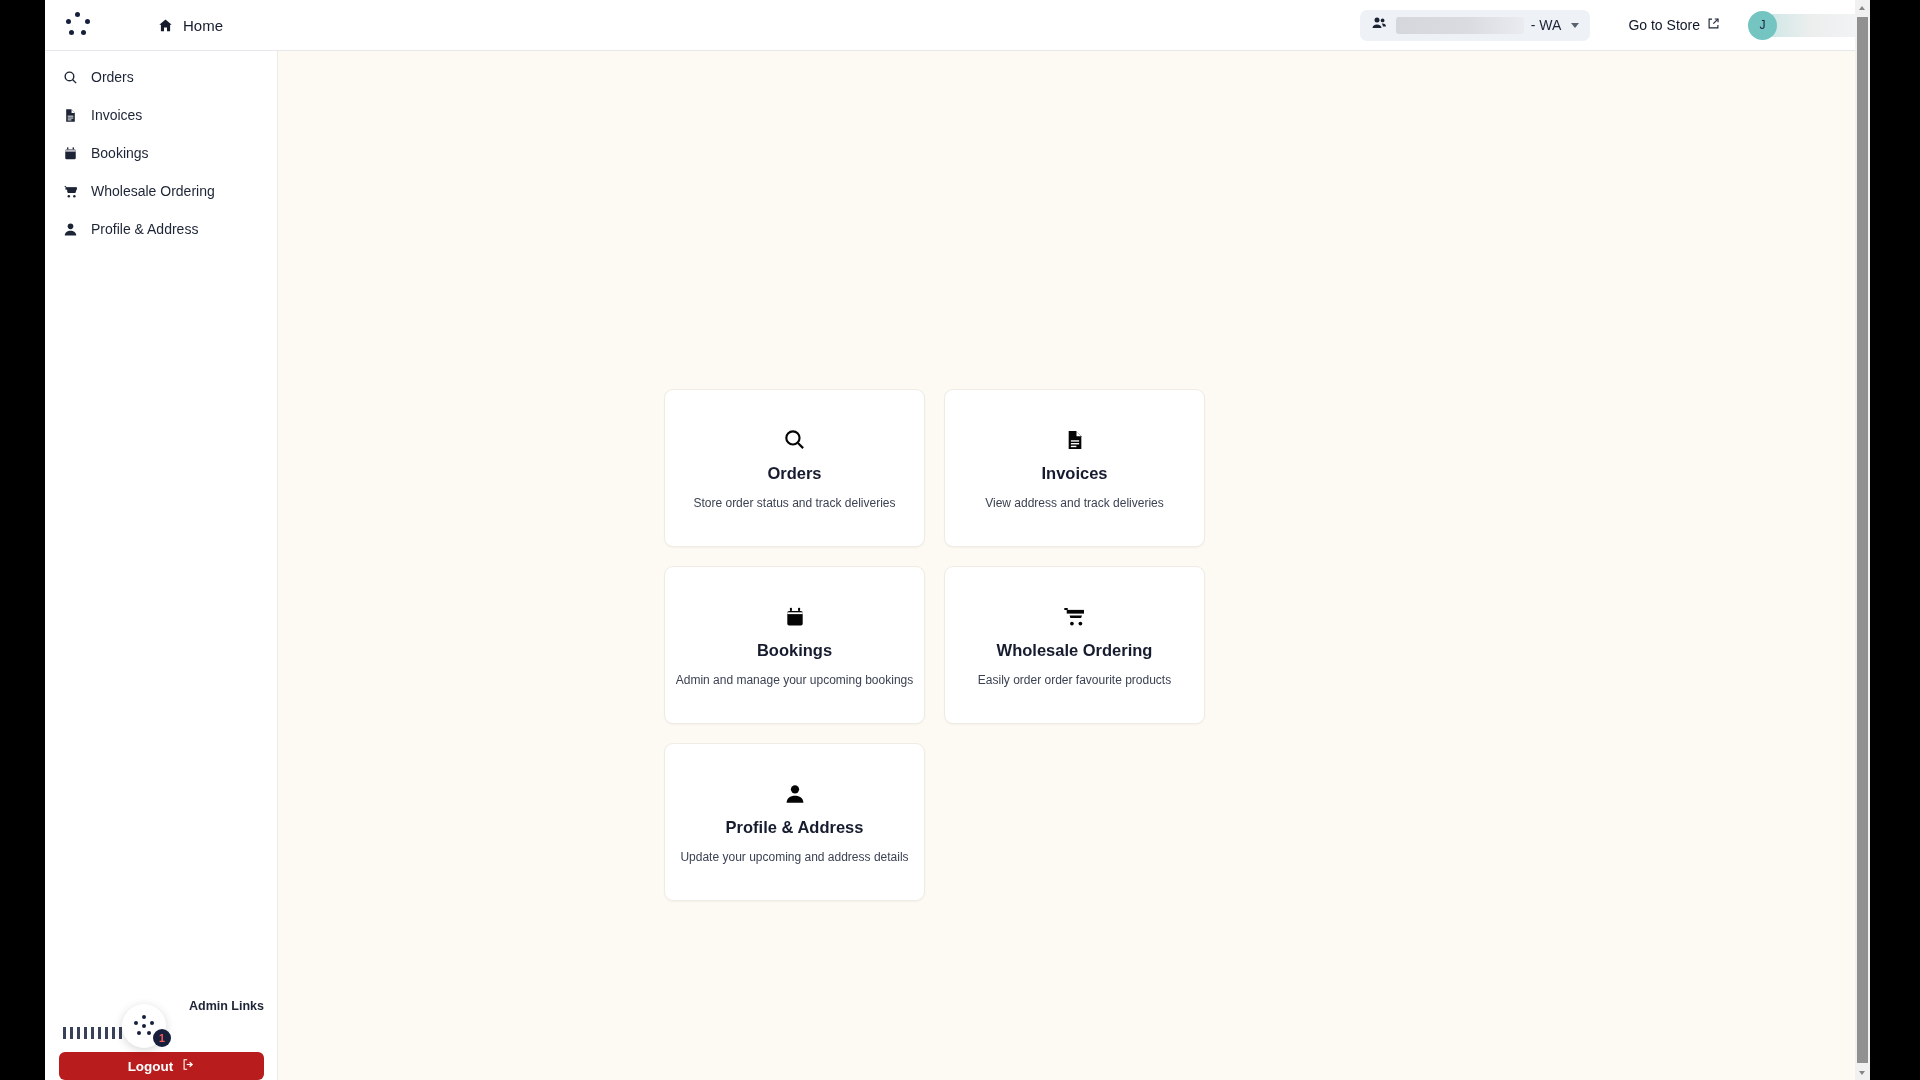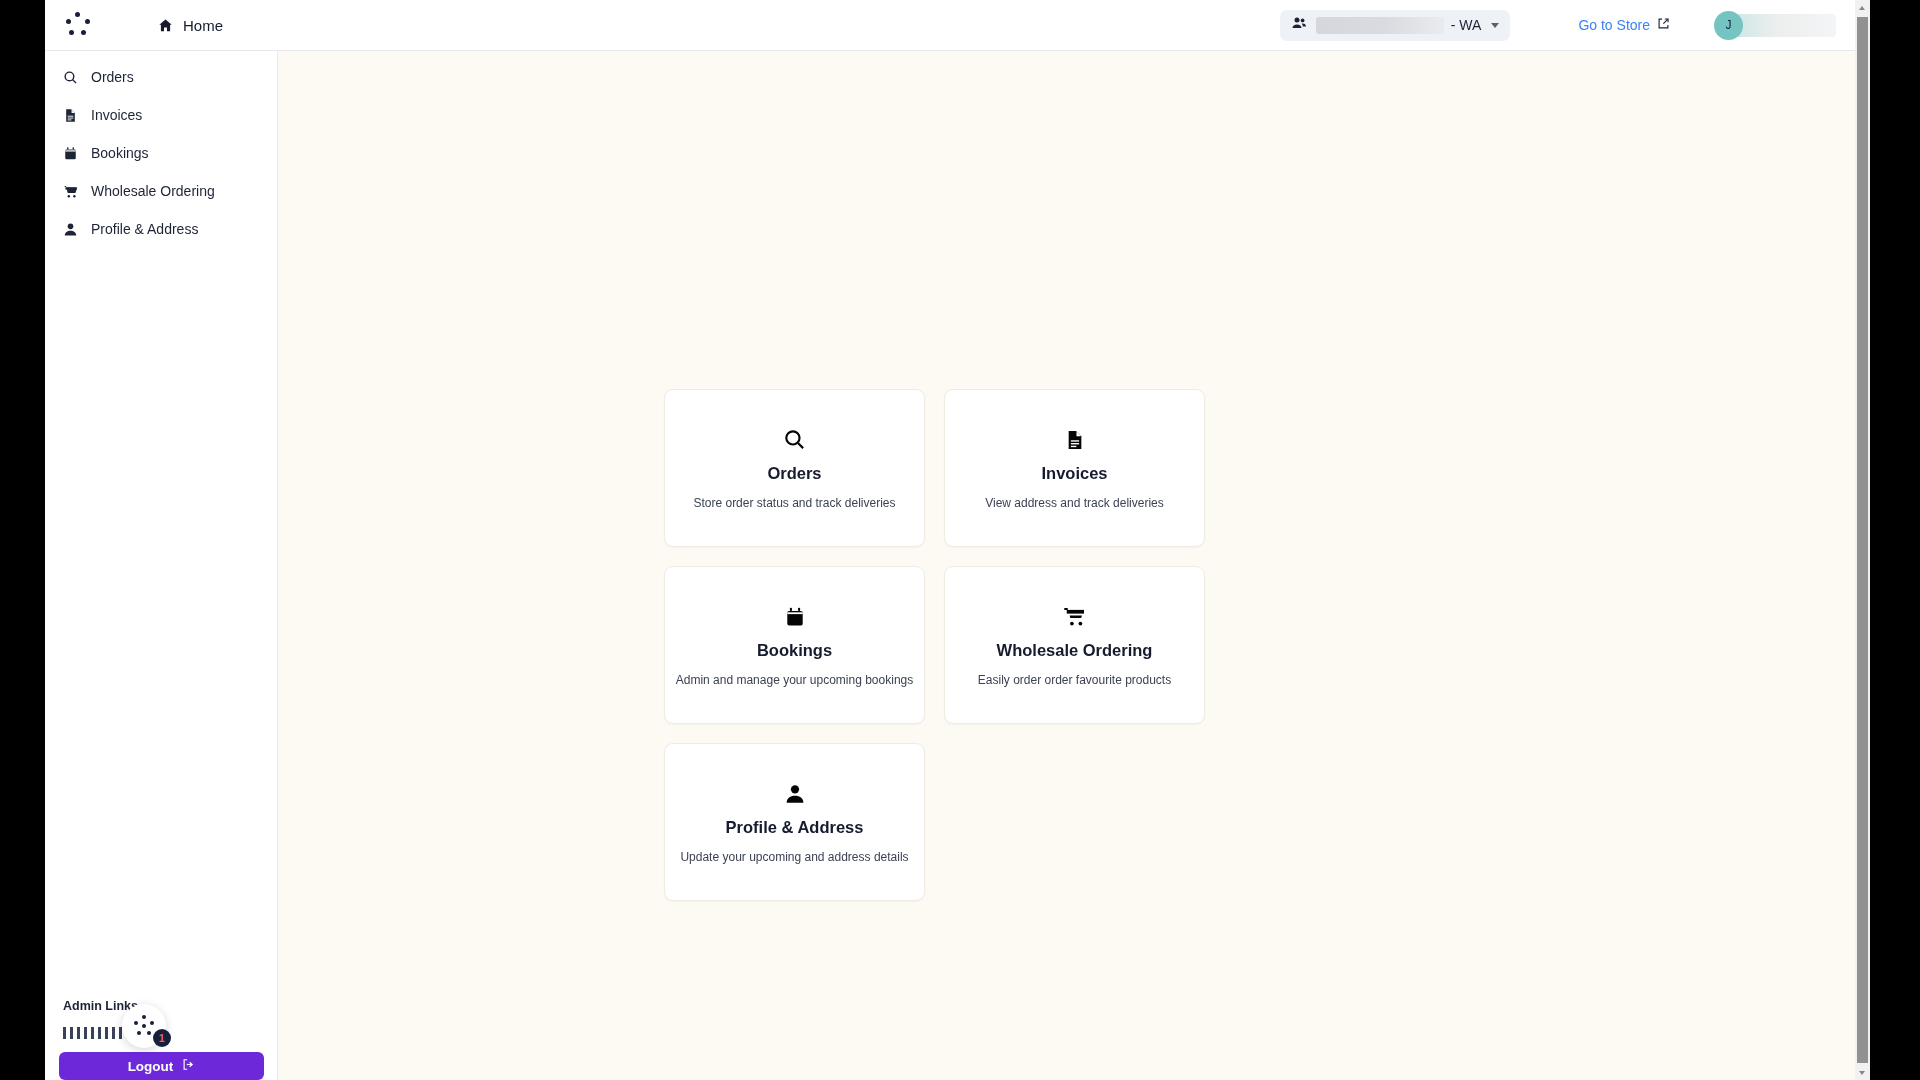--- a/index.html
+++ b/index.html
@@ -21,20 +21,21 @@
   }
 
   .viewport {
     position: absolute;
     left: 45px;
     top: 0;
     width: 1825px;
     height: 1080px;
     background: #ffffff;
     overflow: hidden;
+    text-align: right;
   }
 
   
   .header {
     position: absolute;
     left: 0; top: 0;
     width: 1825px;
     height: 51px;
     background: #ffffff;
     border-bottom: 1px solid #e8e8ec;
@@ -74,22 +75,21 @@
     color: #161b2e;
     font-size: 15px;
     cursor: pointer;
   }
   .home-nav svg { display: block; }
 
   .header-right {
     margin-left: auto;
     display: flex;
     align-items: center;
-    gap: 16px;
-    padding-right: 34px;
+    gap: 0px;
   }
 
   
   .cust-pill {
     display: flex;
     align-items: center;
     gap: 7px;
     height: 31px;
     padding: 0 11px 0 11px;
     background: #eef1f6;
@@ -116,22 +116,22 @@
     border-right: 4.5px solid transparent;
     border-top: 5px solid #59606e;
     margin-left: 3px;
   }
 
   .store-link {
     display: flex;
     align-items: center;
     gap: 7px;
     font-size: 14px;
-    color: #3b82f6;
-    margin-left: 52px;
+    color: #0f172a;
+    margin-left: 38px;
     cursor: pointer;
     white-space: nowrap;
   }
 
   .user-chip {
     display: flex;
     align-items: center;
     margin-left: 28px;
     cursor: pointer;
   }
@@ -205,21 +205,21 @@
     display: inline-block;
     height: 12px;
     width: 92px;
     background: repeating-linear-gradient(90deg,#16203c 0 3px, transparent 3px 7px);
     opacity: .85;
   }
 
   .logout-btn {
     margin-top: 7px;
     height: 28px;
-    background: #6d28d9;
+    background: #b91c1c;
     color: #ffffff;
     border-radius: 6px;
     display: flex;
     align-items: center;
     justify-content: center;
     gap: 9px;
     font-size: 13.5px;
     font-weight: bold;
     cursor: pointer;
     margin-bottom: 0;

